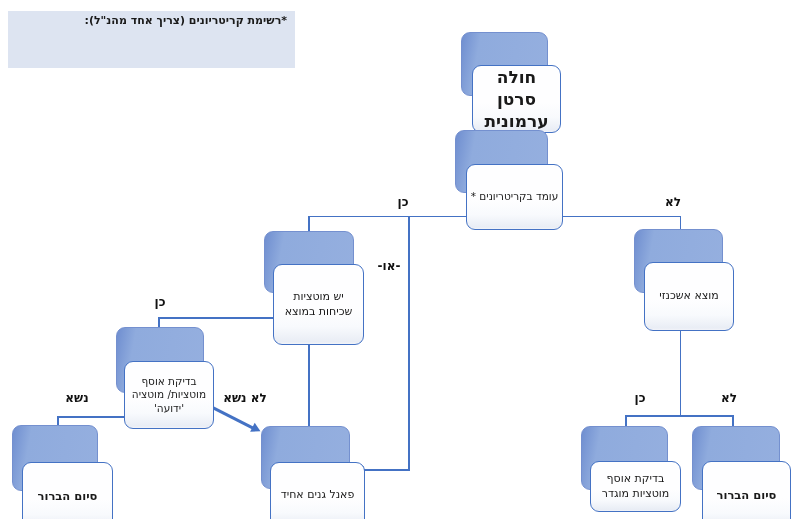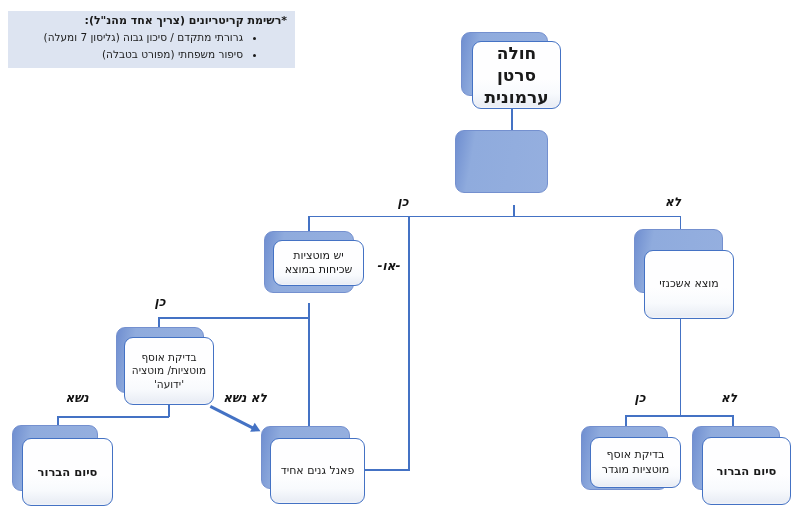--- a/index.html
+++ b/index.html
@@ -31,40 +31,36 @@
         border-left:9px solid var(--accent,#4472c4);}
 
   
   .shadow{position:absolute;border-radius:9px;
         background:linear-gradient(100deg,#6f8ed0 0%,#8fabdd 20%,#95afdf 100%);
         border:1px solid #7490cf;box-sizing:border-box;}
   .card{position:absolute;border-radius:9px;
         background:linear-gradient(180deg,#fefeff 55%,#f8fafd 78%,#e9edf5 97%,#f2f4f9 100%);
         border:1.6px solid var(--accent,#4472c4);box-sizing:border-box;
         display:flex;align-items:center;justify-content:center;
-        text-align:center;padding:3px 5px;font-size:11px;line-height:1.3;}
+        text-align:center;padding:3px 5px;font-size:11px;line-height:1.3;margin-top:24px;}
   .card.big{font-size:17px;font-weight:bold;line-height:1.3;}
   .card.bold{font-weight:bold;font-size:11.5px;}
   .card.small{font-size:10.5px;}
   .nowrap span{white-space:nowrap;}
 
   
-  .lbl{position:absolute;font-size:12px;font-weight:bold;text-align:center;color:#111;font-style:italic;}
+  .lbl{position:absolute;font-size:12px;font-weight:bold;text-align:center;color:#111;}
 </style>
 </head>
 <body>
 
 <div id="stage">
 
   <div class="note">
     <div class="note-title">*רשימת קריטריונים (צריך אחד מהנ"ל):</div>
-    <ul>
-      <li>גרורתי מתקדם / סיכון גבוה (גליסון 7 ומעלה)</li>
-      <li>סיפור משפחתי (מפורט בטבלה)</li>
-    </ul>
   </div>
 
   <div class="ln v" style="left:511px;top:109px;height:32px"></div>
   <div class="ln v" style="left:513px;top:205px;height:12px"></div>
   <div class="ln h" style="left:308px;top:215.5px;width:373px"></div>
   <div class="ln v" style="left:308px;top:215.5px;height:19px"></div>
   <div class="ln v" style="left:679.5px;top:215.5px;height:16px"></div>
   <div class="ln v" style="left:408px;top:215.5px;height:255px"></div>
   <div class="ln h" style="left:362px;top:469px;width:47px"></div>
   <div class="arrow-head-left" style="left:356px;top:465.5px"></div>
@@ -79,28 +75,31 @@
   <div class="ln v" style="left:625px;top:415px;height:14px"></div>
   <div class="ln v" style="left:732px;top:415px;height:14px"></div>
   <div class="diag"></div>
 
   <div class="shadow" style="left:461px;top:32px;width:87px;height:64px"></div>
   <div class="card big" style="left:472px;top:41px;width:89px;height:68px">
     <span>חולה סרטן ערמונית</span>
     </div>
 
   <div class="shadow" style="left:455px;top:130px;width:93px;height:63px"></div>
+  <div class="card nowrap" style="left:466px;top:140px;width:97px;height:66px;font-size:10.5px">
+    <span>עומד בקריטריונים *</span>
+    </div>
 
   <div class="shadow" style="left:264px;top:231px;width:90px;height:62px"></div>
-  <div class="card" style="left:273px;top:240px;width:91px;height:46px">
+  <div class="card" style="left:273px;top:240px;width:91px;height:81px">
     <span>יש מוטציות שכיחות במוצא</span>
     </div>
 
   <div class="shadow" style="left:634px;top:229px;width:89px;height:64px"></div>
-  <div class="card" style="left:644px;top:250px;width:90px;height:69px">
+  <div class="card" style="left:644px;top:238px;width:90px;height:69px">
     <span>מוצא אשכנזי</span>
     </div>
 
   <div class="shadow" style="left:116px;top:327px;width:88px;height:66px"></div>
   <div class="card small" style="left:124px;top:337px;width:90px;height:68px">
     <span>בדיקת אוסף מוטציות/ מוטציה 'ידועה'</span>
     </div>
 
   <div class="shadow" style="left:12px;top:425px;width:86px;height:66px"></div>
   <div class="card bold" style="left:22px;top:438px;width:91px;height:68px">

